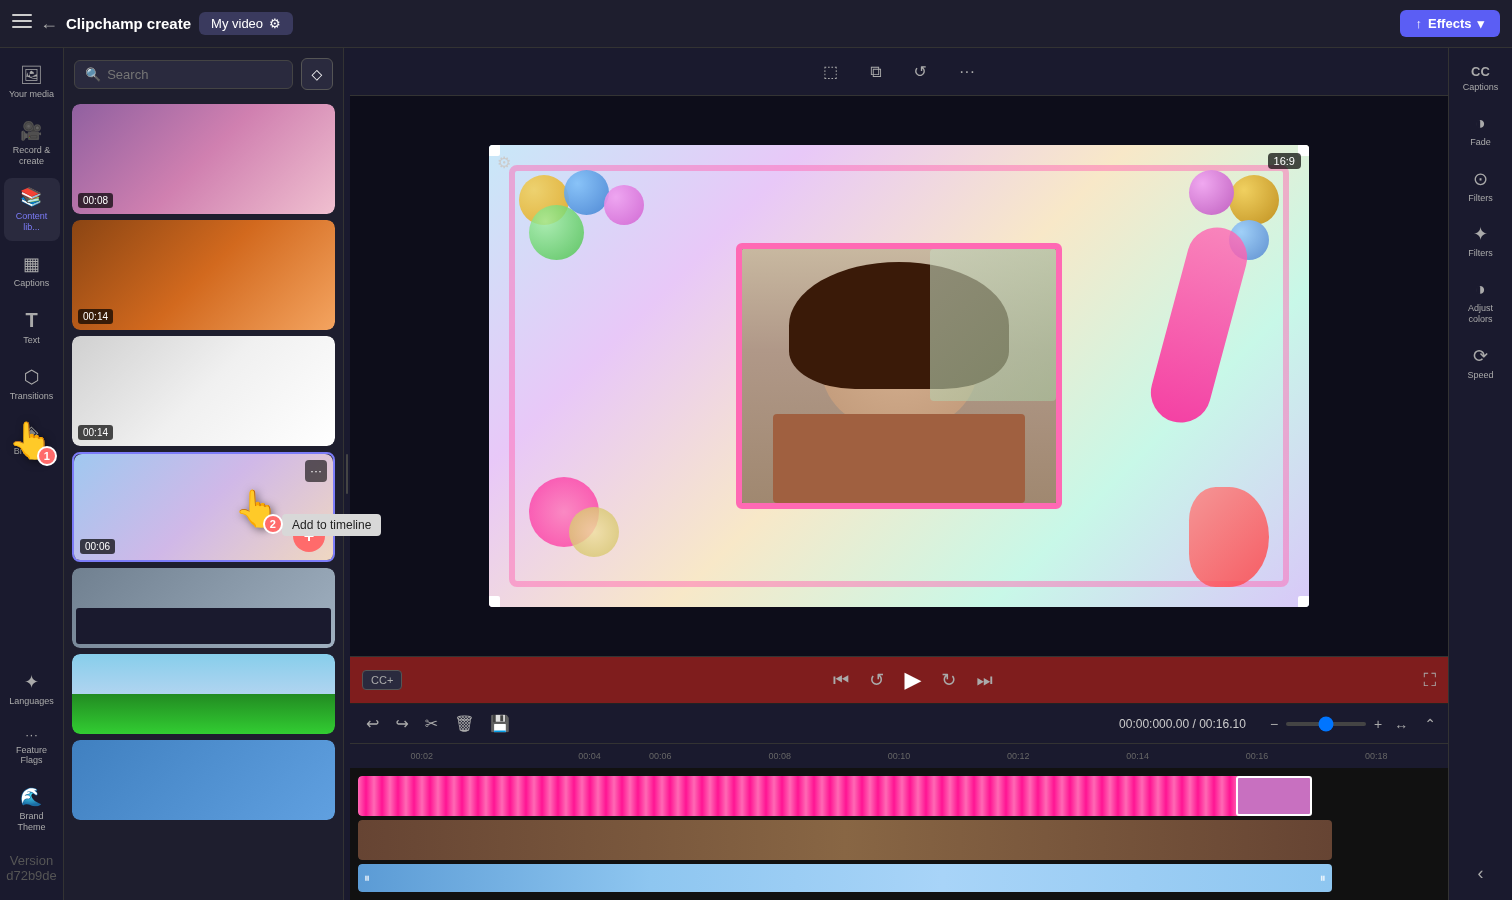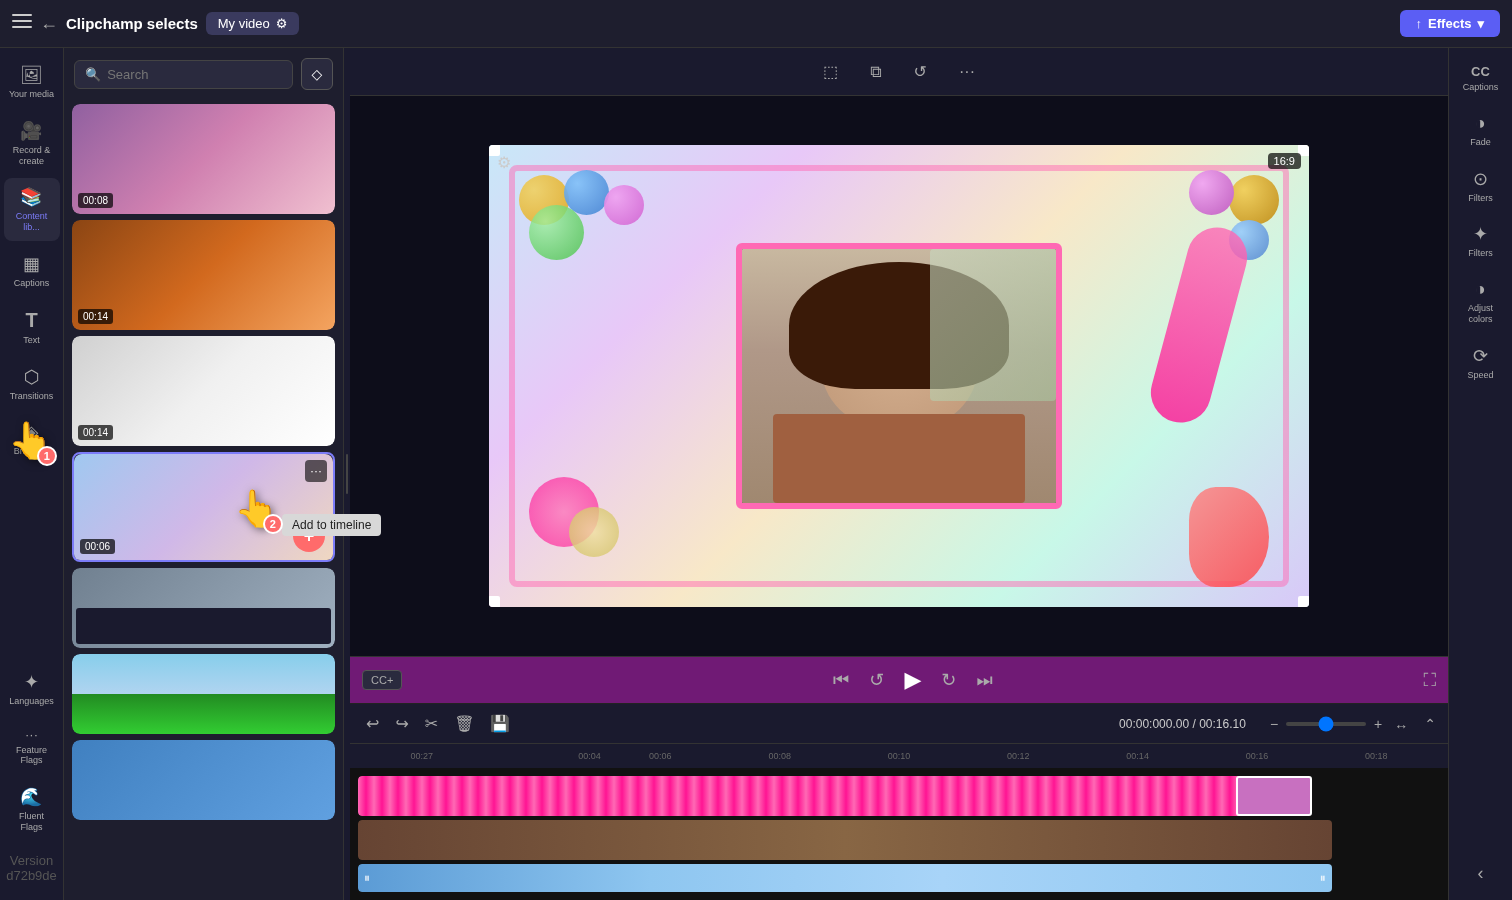--- a/index.html
+++ b/index.html
@@ -58,21 +58,21 @@
     .canvas-corner.tr { top: -1px; right: -1px; }
     .canvas-corner.bl { bottom: -1px; left: -1px; }
     .canvas-corner.br { bottom: -1px; right: -1px; }
     .video-inner { width: 320px; height: 260px; background: #444; border-radius: 4px; position: absolute; top: 50%; left: 50%; transform: translate(-50%, -50%); overflow: hidden; border: 3px solid #ff69b4; }
     .canvas-ratio { position: absolute; top: 8px; right: 8px; background: rgba(0,0,0,0.7); color: #fff; font-size: 11px; padding: 2px 6px; border-radius: 4px; }
 
     
     .right-sidebar { width: 64px; background: #1a1a2e; display: flex; flex-direction: column; align-items: center; padding: 8px 0; gap: 4px; border-left: 1px solid #333; flex-shrink: 0; }
 
     
-    .controls { height: 48px; background: #701a75; display: flex; align-items: center; justify-content: center; gap: 20px; border-top: 1px solid #333; border-bottom: 1px solid #222; }
+    .controls { height: 48px; background: #7f1d1d; display: flex; align-items: center; justify-content: center; gap: 20px; border-top: 1px solid #333; border-bottom: 1px solid #222; }
     .ctrl-btn { background: none; border: none; color: #aaa; cursor: pointer; font-size: 18px; }
     .play-btn { background: none; border: none; color: #fff; cursor: pointer; font-size: 22px; }
     .cc-btn { background: #2a2a3e; border: 1px solid #555; color: #aaa; padding: 3px 8px; border-radius: 4px; font-size: 11px; cursor: pointer; display: flex; align-items: center; gap: 2px; }
     .fullscreen-btn { margin-left: auto; margin-right: 12px; }
 
     
     .timeline-area { background: #111; flex-shrink: 0; }
     .timeline-toolbar { height: 40px; background: #1a1a2e; display: flex; align-items: center; padding: 0 12px; gap: 8px; border-bottom: 1px solid #333; }
     .tl-btn { background: none; border: none; color: #aaa; cursor: pointer; font-size: 16px; padding: 4px; border-radius: 4px; }
     .tl-time { color: #ccc; font-size: 12px; margin-left: auto; }
@@ -93,21 +93,21 @@
 <body>
 
 <div class="topbar">
   <div class="topbar-left">
     <div class="hamburger-icon">
       <span></span>
         <span></span>
         <span></span>
     </div>
     <span class="back-icon">←</span>
-    <span class="app-title">Clipchamp selects</span>
+    <span class="app-title">Clipchamp create</span>
     <div class="tab-group">
       <div class="tab active">
         <span>My video</span>
         <span>⚙</span>
       </div>
     </div>
   </div>
   <div style="display:flex;align-items:center;gap:16px;">
     <button class="export-btn">
       <span>↑</span>
@@ -152,21 +152,21 @@
     <div class="sidebar-item">
       <span class="icon">✦</span>
       <span class="label">Languages</span>
     </div>
     <div class="sidebar-item">
       <span class="icon" style="font-size:13px;">···</span>
       <span class="label">Feature Flags</span>
     </div>
     <div class="sidebar-item">
       <span class="icon">🌊</span>
-      <span class="label">Fluent Flags</span>
+      <span class="label">Brand Theme</span>
     </div>
     <div class="sidebar-item">
       <span class="label" style="font-size:13px;color:#555;">Version<br>d72b9de</span>
     </div>
   </div>
 
   <div class="media-panel">
     <div class="media-panel-header">
       <div class="search-box">
         <span>🔍</span>
@@ -322,21 +322,21 @@
           <button class="tl-btn" style="font-size:14px;">−</button>
           <input type="range" class="zoom-slider" value="50" min="0" max="100" style="">
           <button class="tl-btn" style="font-size:14px;">+</button>
           <button class="tl-btn" style="font-size:14px;">↔</button>
         </div>
         <span class="timeline-collapse-btn">⌃</span>
       </div>
 
       <div class="timeline-ruler">
         <div style="display:flex;width:100%;gap:0;align-items:flex-end;padding:0 4px;">
-          <div style="flex:1;text-align:center;font-size:9px;color:#666;">00:27</div>
+          <div style="flex:1;text-align:center;font-size:9px;color:#666;">00:02</div>
           <div style="flex:1;text-align:right;font-size:9px;color:#666;">00:04</div>
           <div style="flex:1;text-align:center;font-size:9px;color:#666;">00:06</div>
           <div style="flex:1;text-align:center;font-size:9px;color:#666;">00:08</div>
           <div style="flex:1;text-align:center;font-size:9px;color:#666;">00:10</div>
           <div style="flex:1;text-align:center;font-size:9px;color:#666;">00:12</div>
           <div style="flex:1;text-align:center;font-size:9px;color:#666;">00:14</div>
           <div style="flex:1;text-align:center;font-size:9px;color:#666;">00:16</div>
           <div style="flex:1;text-align:center;font-size:9px;color:#666;">00:18</div>
         </div>
       </div>

